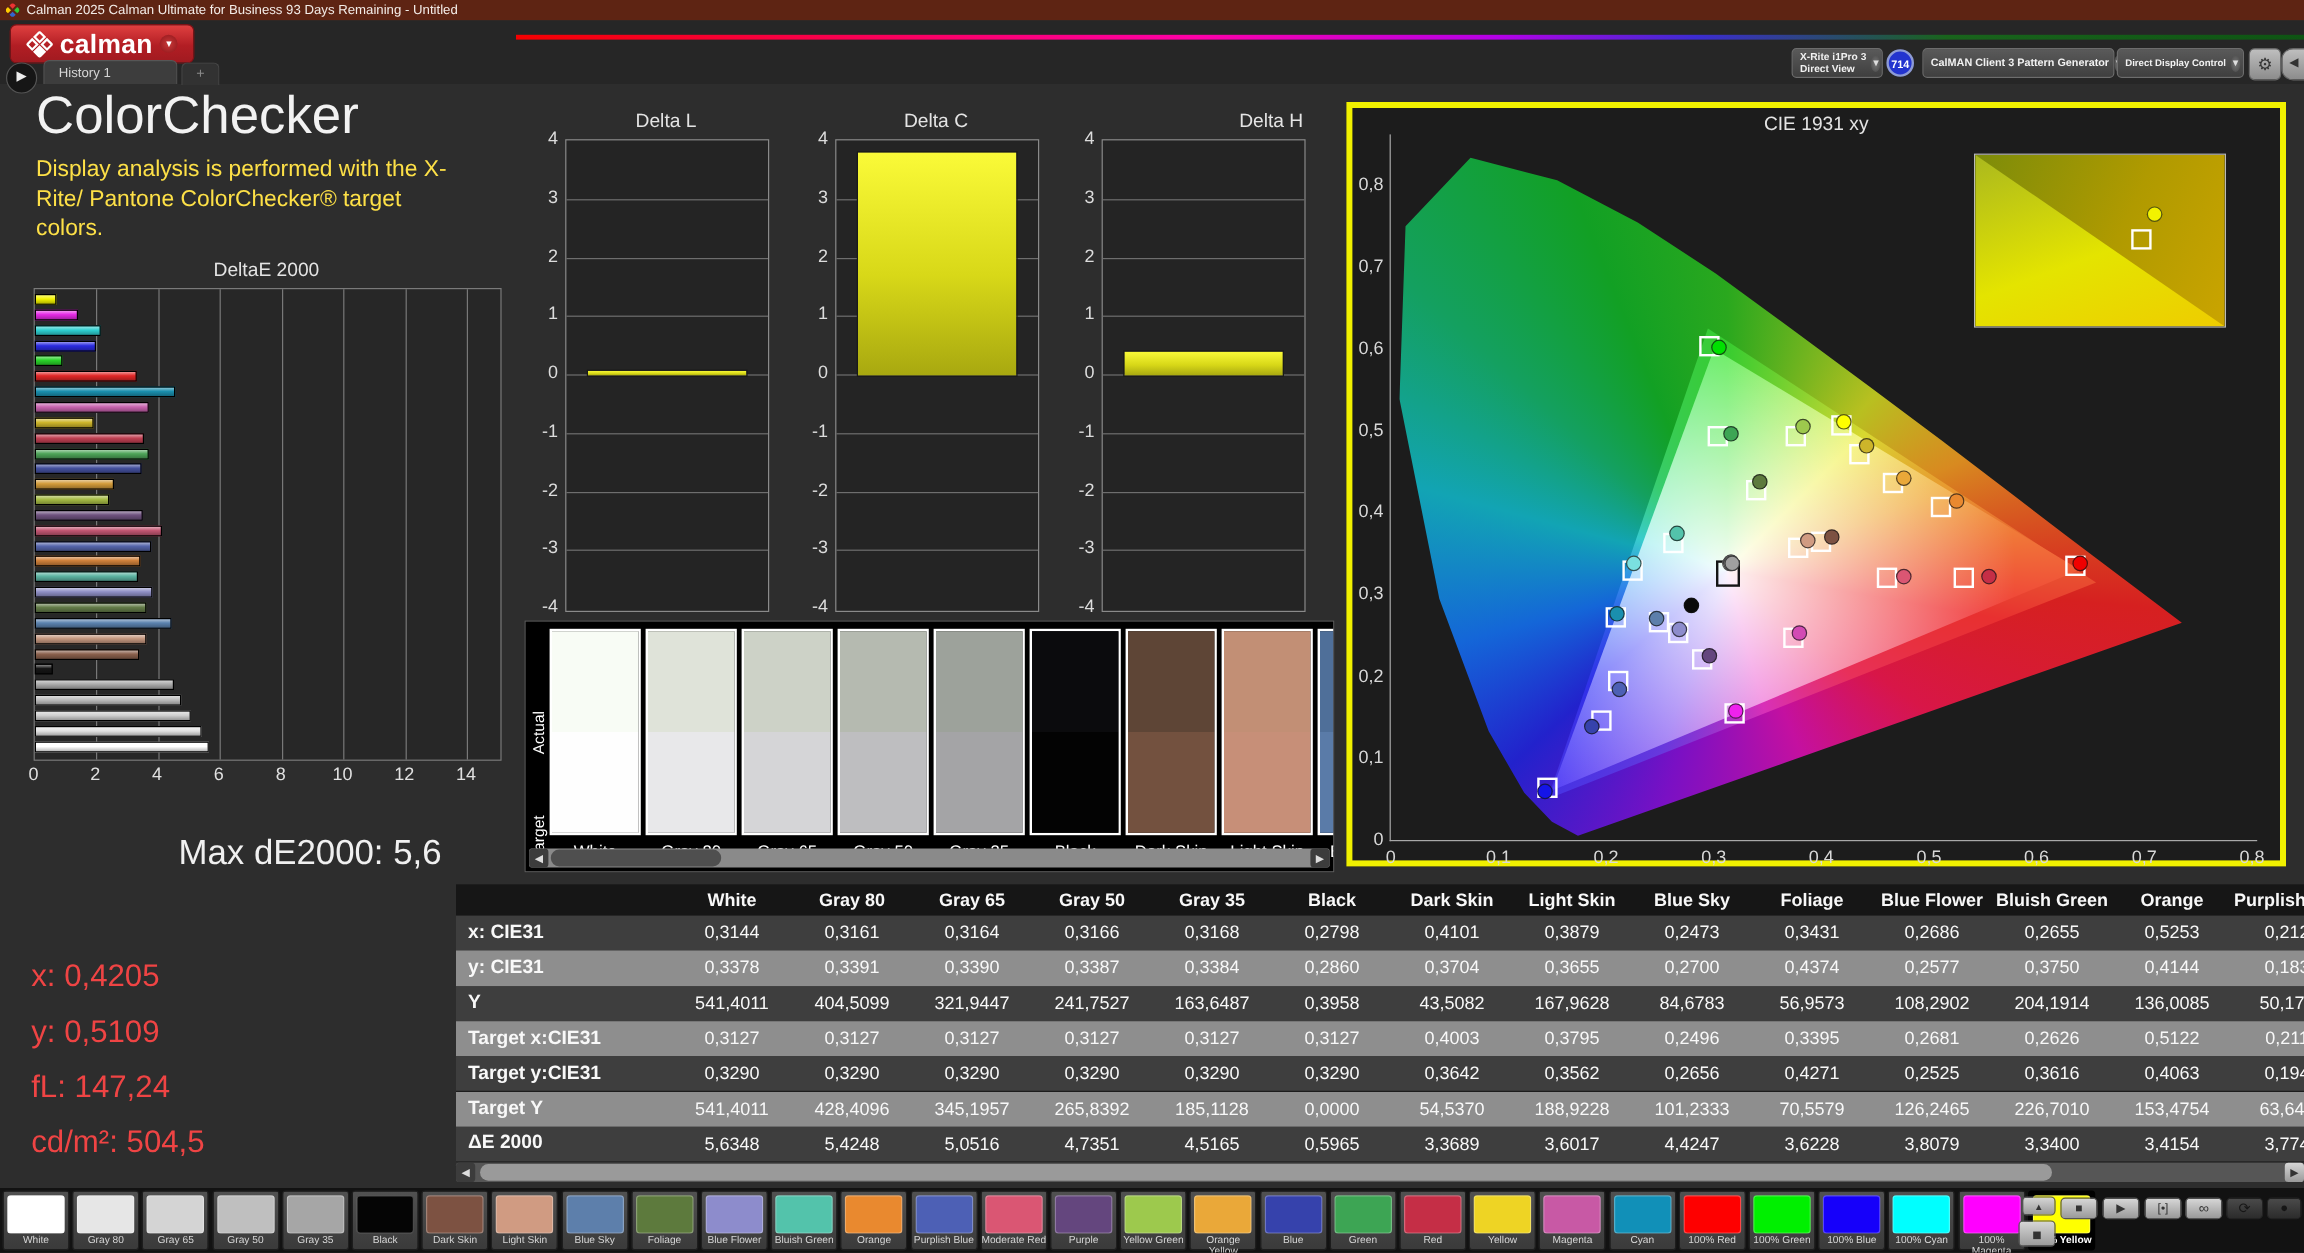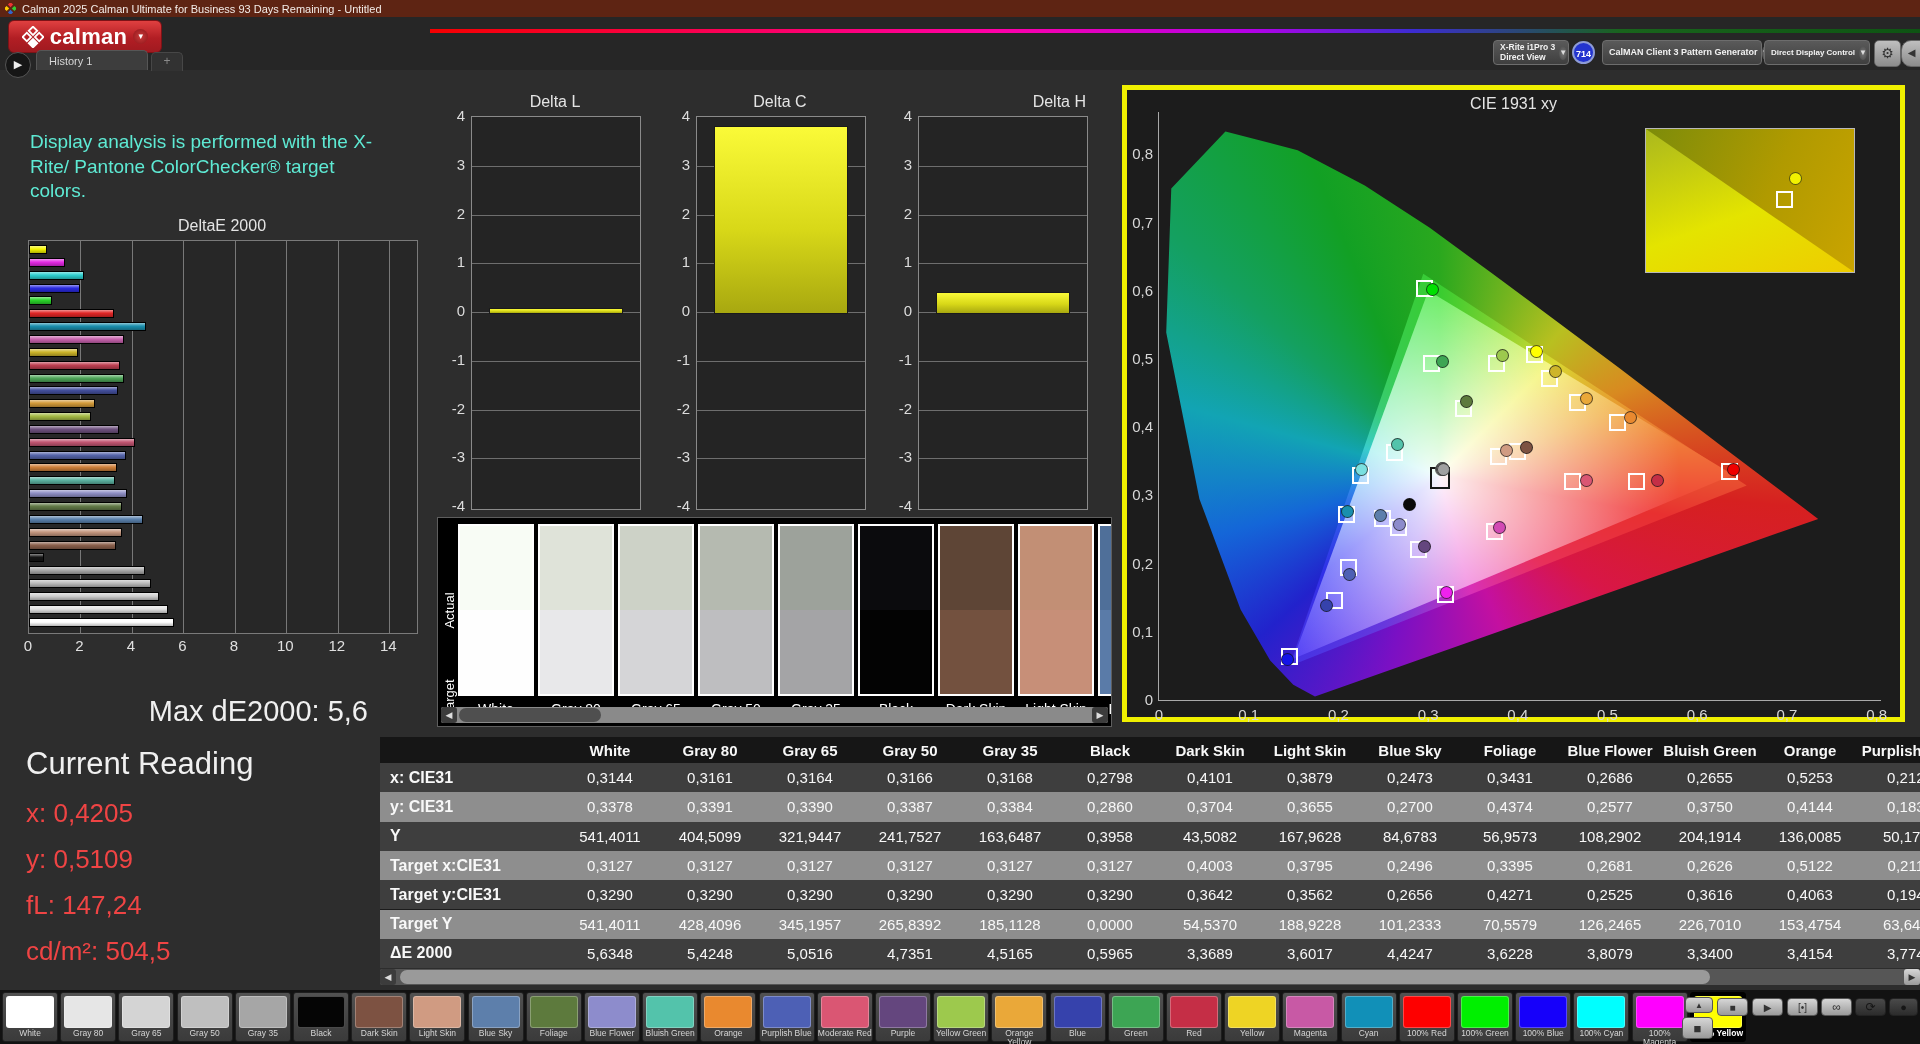--- a/index.html
+++ b/index.html
@@ -35,21 +35,21 @@
   .ctrl-dd{margin-left:4px;width:14px;height:14px;border-radius:50%;
       background:radial-gradient(#777,#444);color:#ddd;font-size:8px;line-height:14px;text-align:center;}
   .badge{position:absolute;width:23px;height:23px;border-radius:50%;background:#2334cf;
       border:2px solid #8d9bd6;color:#fff;font-size:9px;font-weight:bold;text-align:center;
       line-height:23px;box-sizing:border-box;}
   .round-btn{position:absolute;width:25px;height:25px;border-radius:5px;
       background:linear-gradient(#bfbfbf,#8c8c8c);border:1px solid #666;color:#333;
       font-size:14px;text-align:center;line-height:24px;cursor:pointer;}
   
   .page-title{position:absolute;left:30px;top:72px;font-size:44px;color:#f2f2f2;}
-  .page-sub{position:absolute;left:30px;top:130px;width:350px;font-size:19px;line-height:1.3;color:#5eead4;}
+  .page-sub{position:absolute;left:30px;top:130px;width:350px;font-size:19px;line-height:1.3;color:#fde047;}
   .chart-title{position:absolute;font-size:16px;color:#e4e4e4;text-align:center;}
   .de-plot{position:absolute;left:28px;top:240px;width:388px;height:392px;
       border:1px solid #7a7a7a;background:#272727;}
   .grid-v{position:absolute;top:0;bottom:0;width:1px;background:#787878;}
   .de-bar{position:absolute;height:9px;border:1px solid #000;box-sizing:border-box;}
   .de-xlab{position:absolute;font-size:15px;color:#e0e0e0;transform:translateX(-50%);}
   .summary-line{position:absolute;width:330px;text-align:right;font-size:29px;color:#f0f0f0;}
   .reading-title{position:absolute;left:26px;top:746px;font-size:31px;color:#f0f0f0;}
   .reading-line{position:absolute;left:26px;font-size:26px;color:#ef4444;}
   
@@ -172,20 +172,21 @@
     </div>
     <div class="ctrl-box" style="left:1764px;top:23px;width:106px;">
       <div class="ctrl-stripe"></div>
       <div class="ctrl-text" style="font-size:8px;">Direct Display Control</div>
       <div class="ctrl-dd">▼</div>
     </div>
     <div class="round-btn" style="left:1874px;top:23px;">⚙</div>
     <div class="round-btn" style="left:1901px;top:23px;width:19px;border-radius:10px 0 0 10px;font-size:10px;">◀</div>
   </div>
 
+  <div class="page-title">ColorChecker</div>
   <div class="page-sub">Display analysis is performed with the X-Rite/ Pantone ColorChecker® target colors.</div>
 
   <div class="chart-title" style="left:28px;top:217px;width:388px;">DeltaE 2000</div>
   <div class="de-plot" id="de-plot">
       <div class="grid-v" style="left: 51.4667px;"></div>
       <div class="grid-v" style="left: 102.933px;"></div>
       <div class="grid-v" style="left: 154.4px;"></div>
       <div class="grid-v" style="left: 205.867px;"></div>
       <div class="grid-v" style="left: 257.333px;"></div>
       <div class="grid-v" style="left: 308.8px;"></div>
@@ -226,21 +227,20 @@
       <div class="de-xlab" style="left: 79.4667px; top: 637px;">2</div>
       <div class="de-xlab" style="left: 130.933px; top: 637px;">4</div>
       <div class="de-xlab" style="left: 182.4px; top: 637px;">6</div>
       <div class="de-xlab" style="left: 233.867px; top: 637px;">8</div>
       <div class="de-xlab" style="left: 285.333px; top: 637px;">10</div>
       <div class="de-xlab" style="left: 336.8px; top: 637px;">12</div>
       <div class="de-xlab" style="left: 388.267px; top: 637px;">14</div>
     </div>
 
   <div class="summary-line" style="left:38px;top:695px;">Max dE2000: 5,6</div>
-  <div class="reading-title">Current Reading</div>
   <div class="reading-line" style="top:798px;">x: 0,4205</div>
   <div class="reading-line" style="top:844px;">y: 0,5109</div>
   <div class="reading-line" style="top:890px;">fL: 147,24</div>
   <div class="reading-line" style="top:936px;">cd/m²: 504,5</div>
 
   <div id="lch-charts">
       <div class="chart-title" style="left: 471px; top: 93px; width: 168px; position: absolute;">Delta L</div>
       <div class="lch-panel" style="left: 471px; top: 116px; position: absolute;">
         <div class="grid-h" style="top: 48.75px;"></div>
         <div class="grid-h" style="top: 97.5px;"></div>

